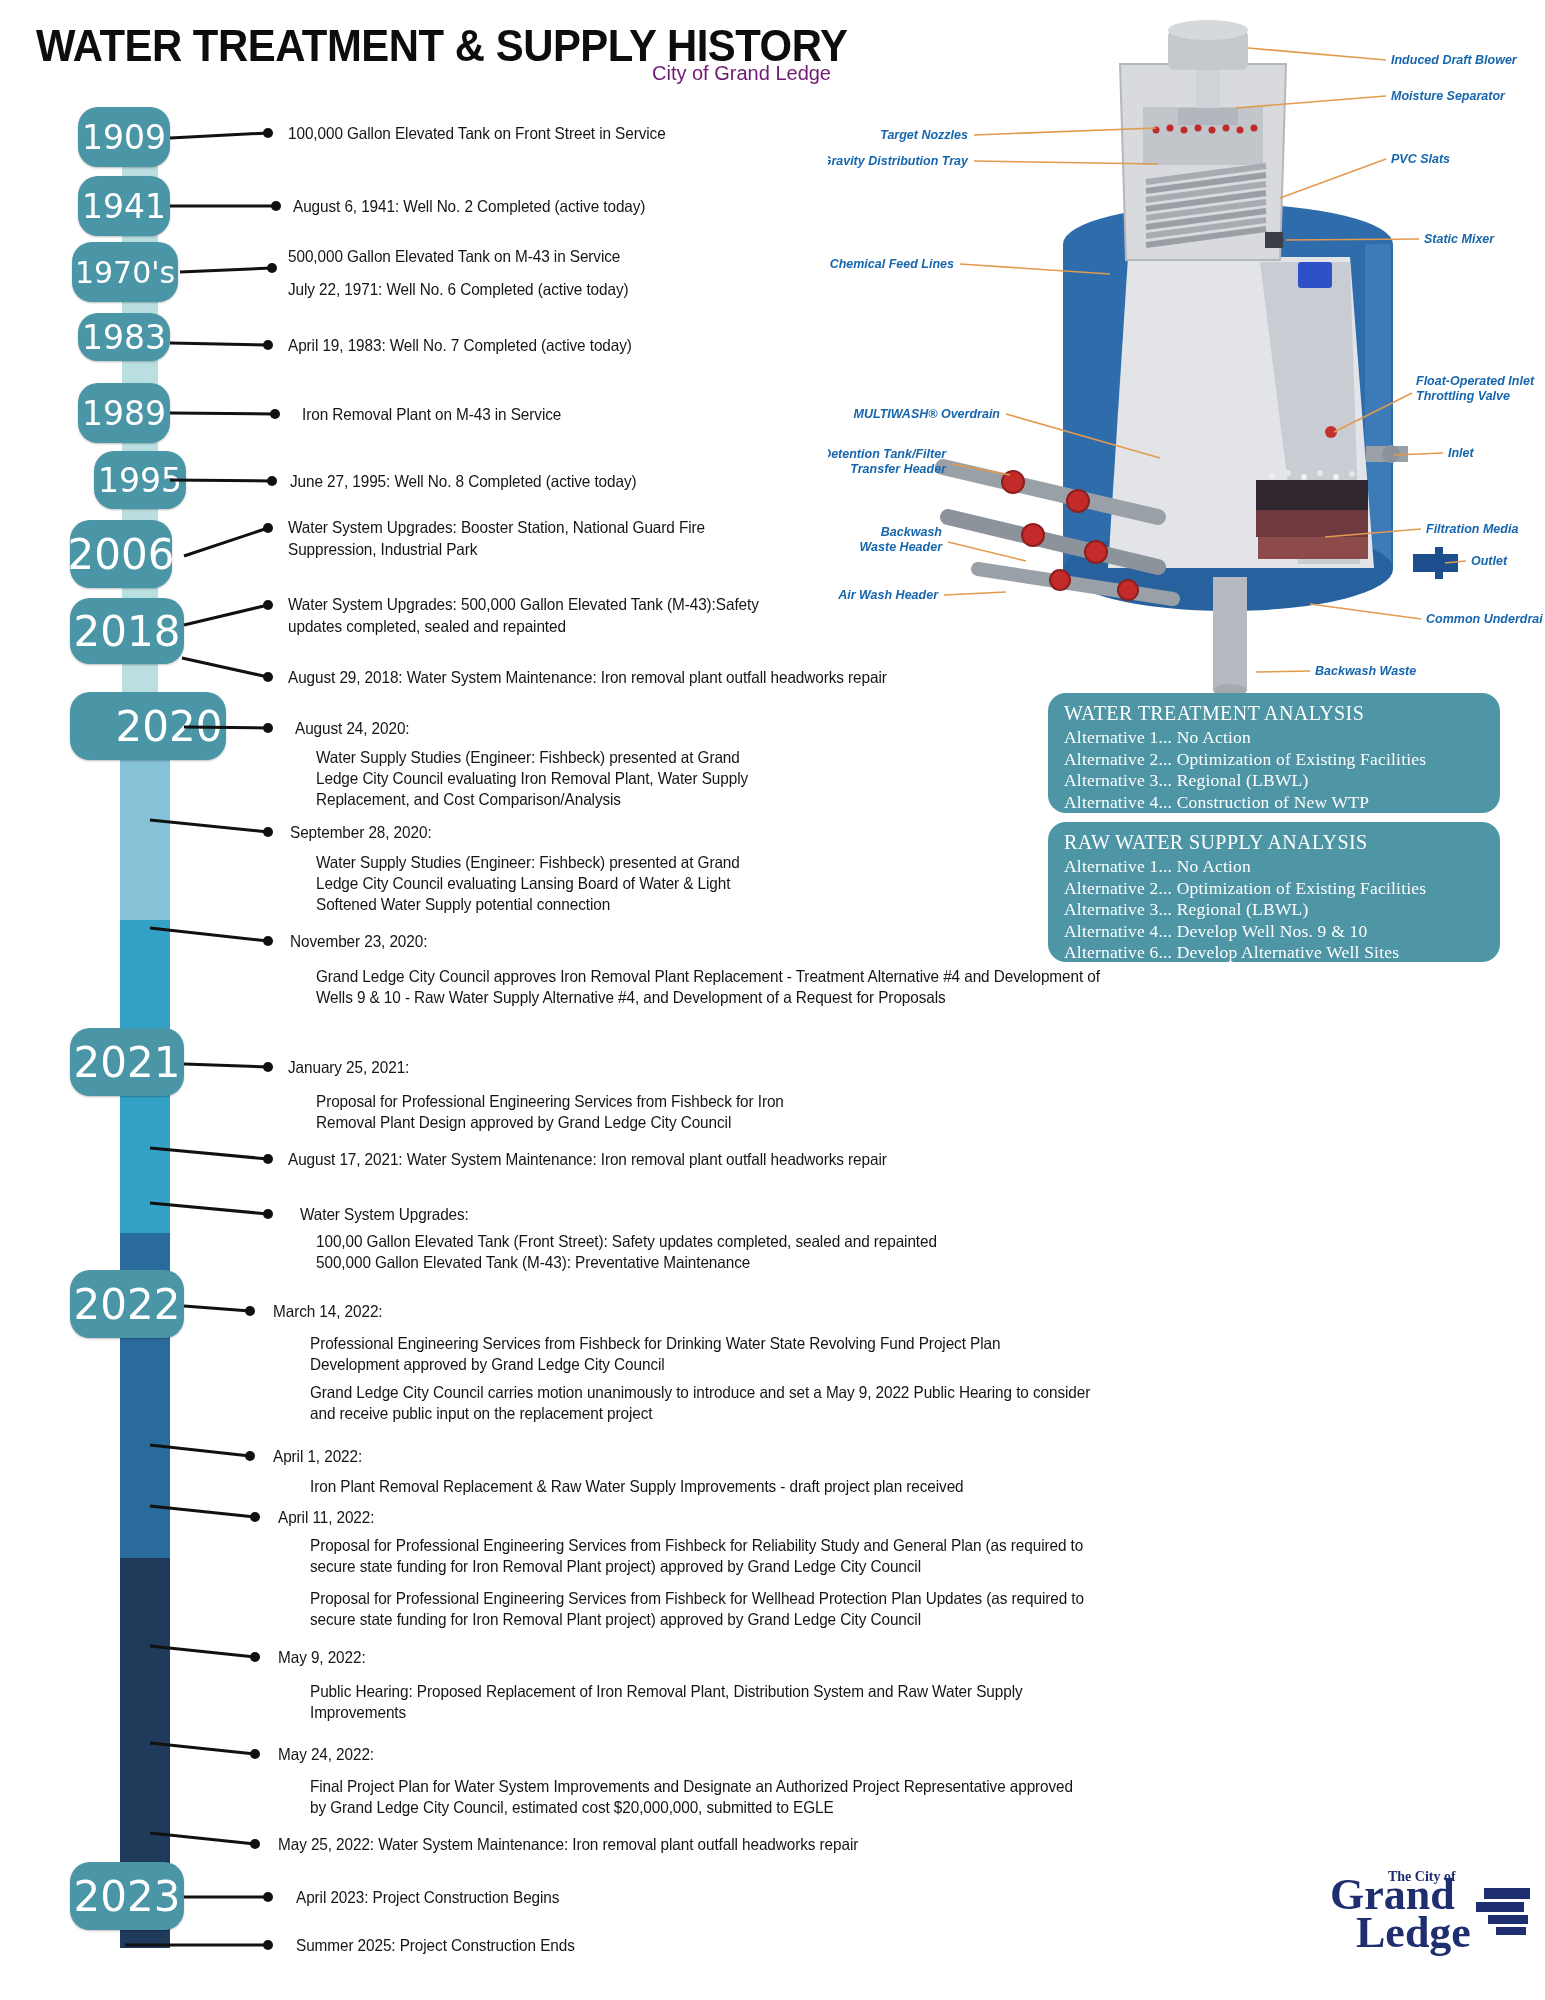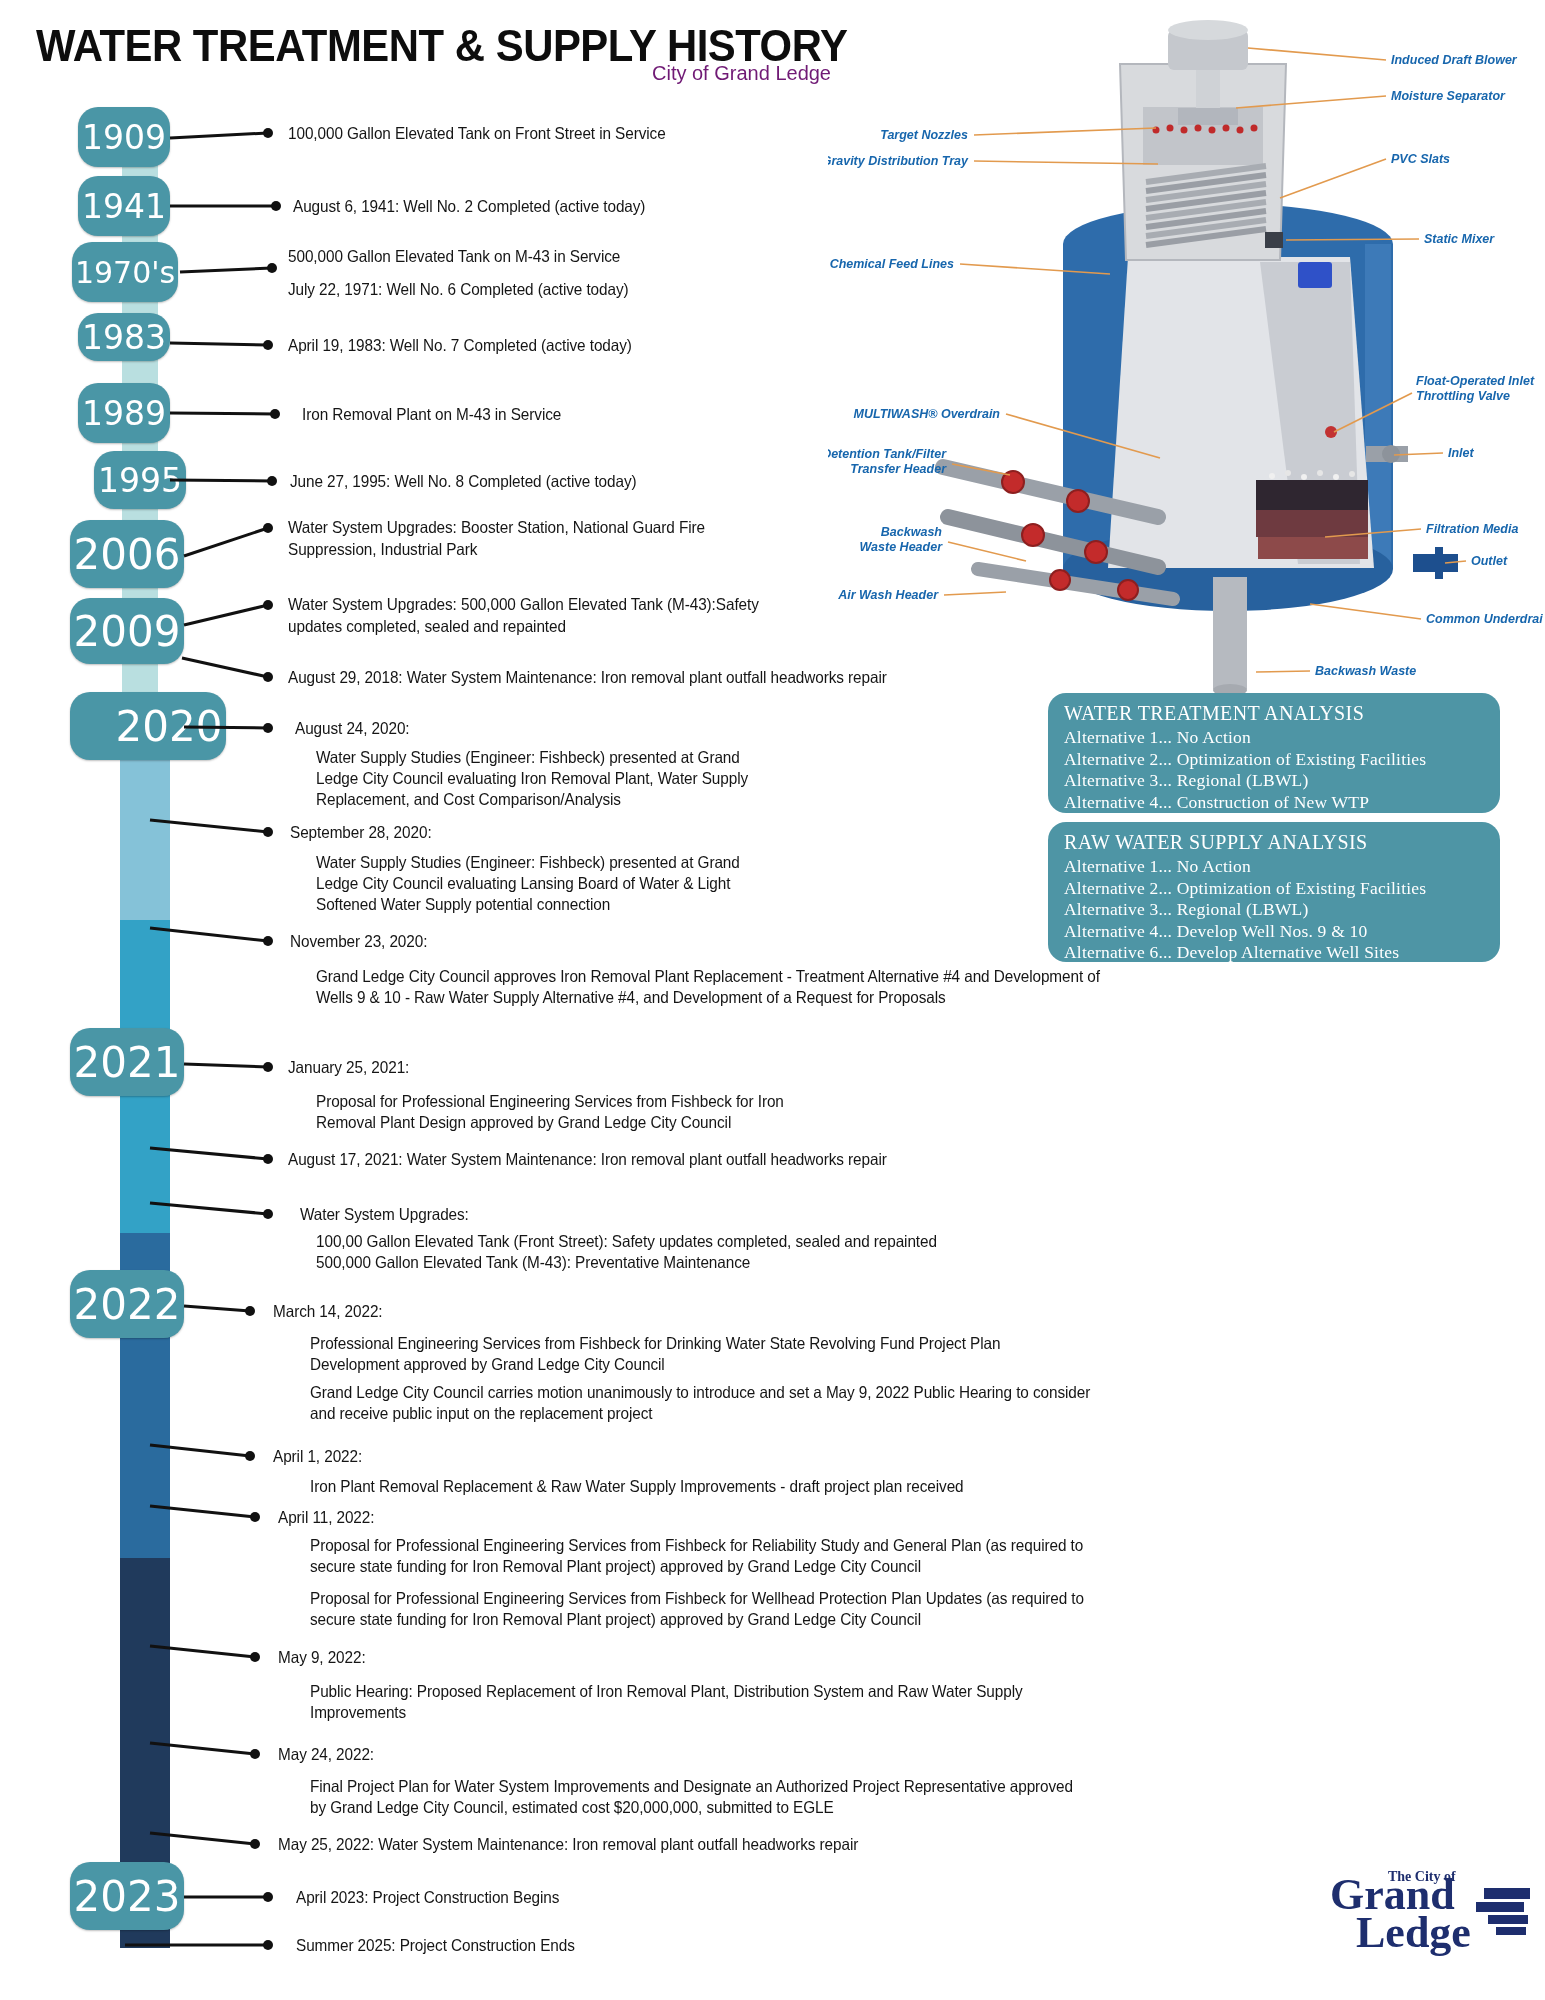--- a/index.html
+++ b/index.html
@@ -43,22 +43,22 @@
     <div class="bar-seg" style="left: 120px; top: 1558px; width: 50px; height: 390px; background: rgb(32, 58, 92);"></div>
   </div>
 
 <div id="badges">
     <div class="badge" style="left: 78px; top: 107px; width: 92px; height: 60px; font-size: 33px;">1909</div>
     <div class="badge" style="left: 78px; top: 176px; width: 92px; height: 60px; font-size: 33px;">1941</div>
     <div class="badge" style="left: 72px; top: 242px; width: 106px; height: 60px; font-size: 30px;">1970's</div>
     <div class="badge" style="left: 78px; top: 313px; width: 92px; height: 48px; font-size: 33px;">1983</div>
     <div class="badge" style="left: 78px; top: 383px; width: 92px; height: 60px; font-size: 33px;">1989</div>
     <div class="badge" style="left: 78px; top: 451px; width: 92px; height: 58px; font-size: 33px; margin-left: 16px;">1995</div>
-    <div class="badge" style="left: 70px; top: 520px; width: 114px; height: 68px; font-size: 42px;">2006</div>
-    <div class="badge" style="left: 70px; top: 598px; width: 114px; height: 66px; font-size: 42px;">2009</div>
+    <div class="badge" style="left: 70px; top: 520px; width: 102px; height: 68px; font-size: 42px;">2006</div>
+    <div class="badge" style="left: 70px; top: 598px; width: 114px; height: 66px; font-size: 42px;">2018</div>
     <div class="badge" style="left: 70px; top: 692px; width: 114px; height: 68px; font-size: 42px; padding-left: 42px;">2020</div>
     <div class="badge" style="left: 70px; top: 1028px; width: 114px; height: 68px; font-size: 42px;">2021</div>
     <div class="badge" style="left: 70px; top: 1270px; width: 114px; height: 68px; font-size: 42px;">2022</div>
     <div class="badge" style="left: 70px; top: 1862px; width: 114px; height: 68px; font-size: 42px;">2023</div>
   </div>
 
 <div id="events">
     <div class="tl-line" style="left: 288px; top: 124px;">100,000 Gallon Elevated Tank on Front Street in Service</div>
     <div class="tl-line" style="left: 293px; top: 197px;">August 6, 1941: Well No. 2 Completed (active today)</div>
     <div class="tl-line" style="left: 288px; top: 247px;">500,000 Gallon Elevated Tank on M-43 in Service</div>

